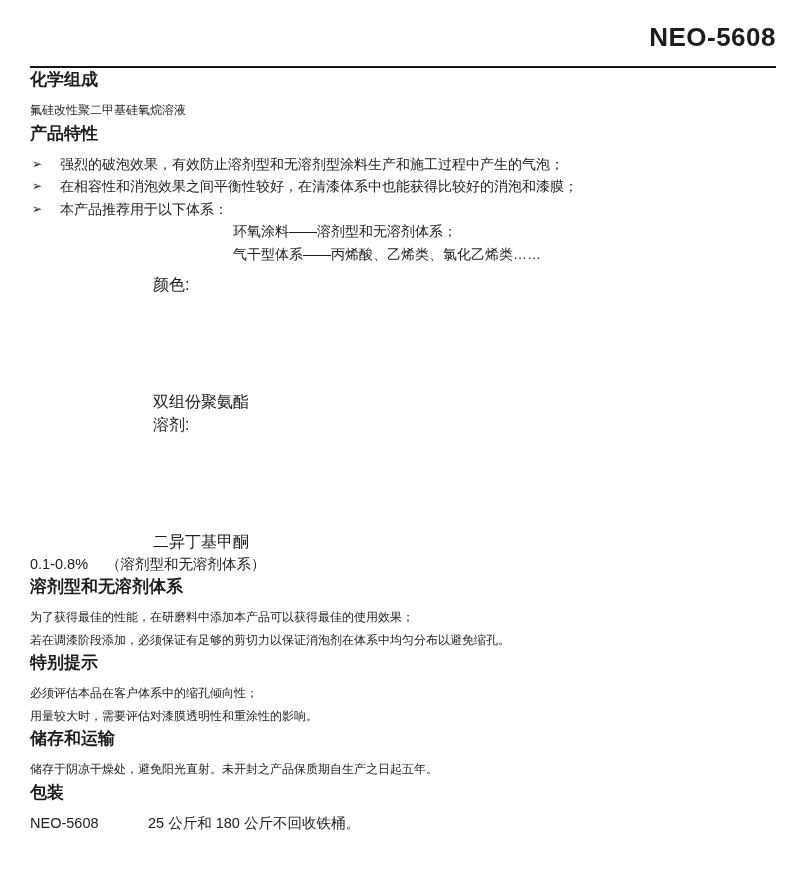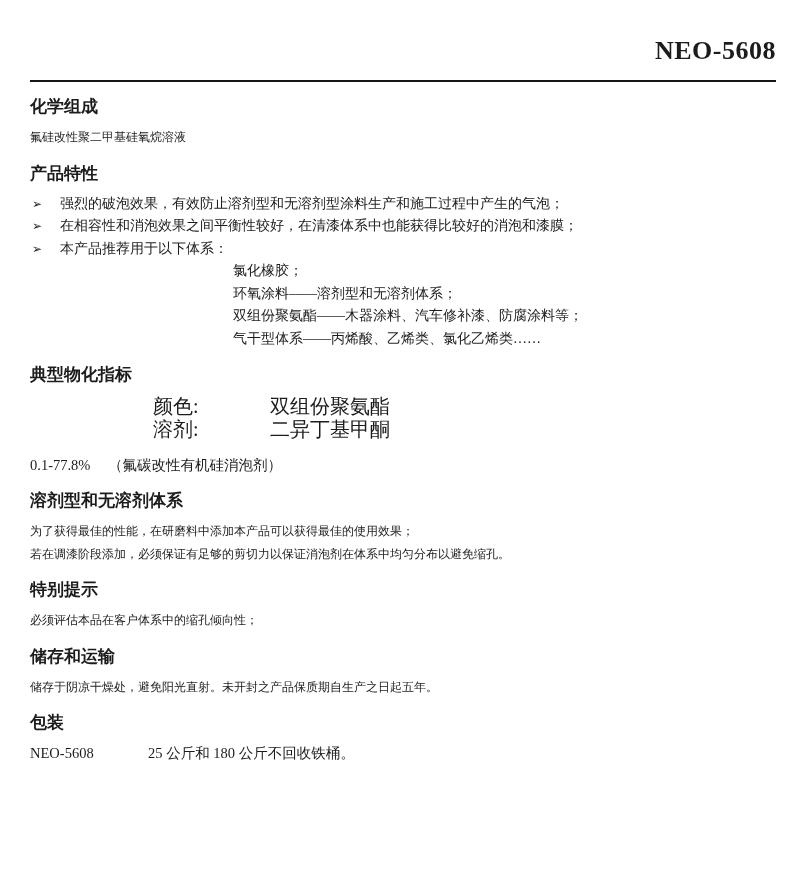--- a/index.html
+++ b/index.html
@@ -7,22 +7,22 @@
     padding: 0;
     background: #ffffff;
     width: 800px;
     height: 875px;
     overflow: hidden;
   }
   .page {
     box-sizing: border-box;
     width: 800px;
     height: 875px;
-    padding: 36px 24px 0 30px;
-    font-family: Liberation Serif, serif;
+    padding: 22px 24px 0 30px;
+    font-family: Liberation Sans, sans-serif;
     color: #1c1c1c;
     background: #ffffff;
   }
   header { text-align: right; }
   .title {
     font-size: 26px;
     font-weight: bold;
     line-height: 30px;
     letter-spacing: 0.5px;
   }
@@ -30,21 +30,21 @@
     font-size: 20px;
     font-weight: bold;
     line-height: 28px;
     margin-top: 4px;
   }
   .rule {
     border: none;
     border-top: 2px solid #161616;
     margin: 14px 0 0 0;
   }
-  .section { margin-top: 13px; }
+  .section { }
   h2 {
     font-size: 17px;
     font-weight: bold;
     line-height: 24px;
     margin: 0 0 7px 0;
   }
   .body, .line {
     font-size: 12px;
     line-height: 22.5px;
     margin: 0;
@@ -64,22 +64,23 @@
   .btext { flex: 1; }
   .sublist { margin-left: 203px; }
   .subitem {
     font-size: 14px;
     line-height: 22.5px;
   }
   .kv-table { margin-top: 8px; }
   .kv {
     display: flex;
     margin-left: 123px;
-    font-size: 20px;
+    font-size: 16px;
     line-height: 23px;
+    flex-direction: column;
   }
   .k { width: 117px; flex: 0 0 117px; }
   .dosage-line {
     font-size: 14.5px;
     line-height: 22px;
     margin: 0;
   }
   .dosage-note { margin-left: 14px; }
   .pack-row {
     display: flex;
@@ -113,57 +114,55 @@
     <div class="bullet">
       <span class="bmark">➢</span>
       <span class="btext">在相容性和消泡效果之间平衡性较好，在清漆体系中也能获得比较好的消泡和漆膜；</span>
     </div>
     <div class="bullet">
       <span class="bmark">➢</span>
       <span class="btext">本产品推荐用于以下体系：</span>
     </div>
 
     <div class="sublist">
-      <div class="subitem">氯化橡胶；</div>
       <div class="subitem">环氧涂料——溶剂型和无溶剂体系；</div>
-      <div class="subitem">双组份聚氨酯——木器涂料、汽车修补漆、防腐涂料等；</div>
       <div class="subitem">气干型体系——丙烯酸、乙烯类、氯化乙烯类……</div>
     </div>
   </section>
 
   <section class="section">
-    <h2>典型物化指标</h2>
     <div class="kv-table">
       <div class="kv">
         <span class="k">颜色:</span>
         <span class="v">双组份聚氨酯</span>
       </div>
       <div class="kv">
         <span class="k">溶剂:</span>
         <span class="v">二异丁基甲酮</span>
       </div>
     </div>
   </section>
 
   <section class="section">
     <p class="dosage-line">
-      <span>0.1-77.8%</span>
-      <span class="dosage-note">（氟碳改性有机硅消泡剂）</span>
+      <span>0.1-0.8%</span>
+      <span class="dosage-note">（溶剂型和无溶剂体系）</span>
     </p>
   </section>
 
   <section class="section">
     <h2>溶剂型和无溶剂体系</h2>
     <p class="line">为了获得最佳的性能，在研磨料中添加本产品可以获得最佳的使用效果；</p>
     <p class="line">若在调漆阶段添加，必须保证有足够的剪切力以保证消泡剂在体系中均匀分布以避免缩孔。</p>
   </section>
 
   <section class="section">
     <h2>特别提示</h2>
     <p class="line">必须评估本品在客户体系中的缩孔倾向性；</p>
+    <p class="line">用量较大时，需要评估对漆膜透明性和重涂性的影响。</p>
   </section>
 
   <section class="section">
     <h2>储存和运输</h2>
     <p class="line">储存于阴凉干燥处，避免阳光直射。未开封之产品保质期自生产之日起五年。</p>
   </section>
 
   <section class="section">
     <h2>包装</h2>
     <div class="pack-row">

